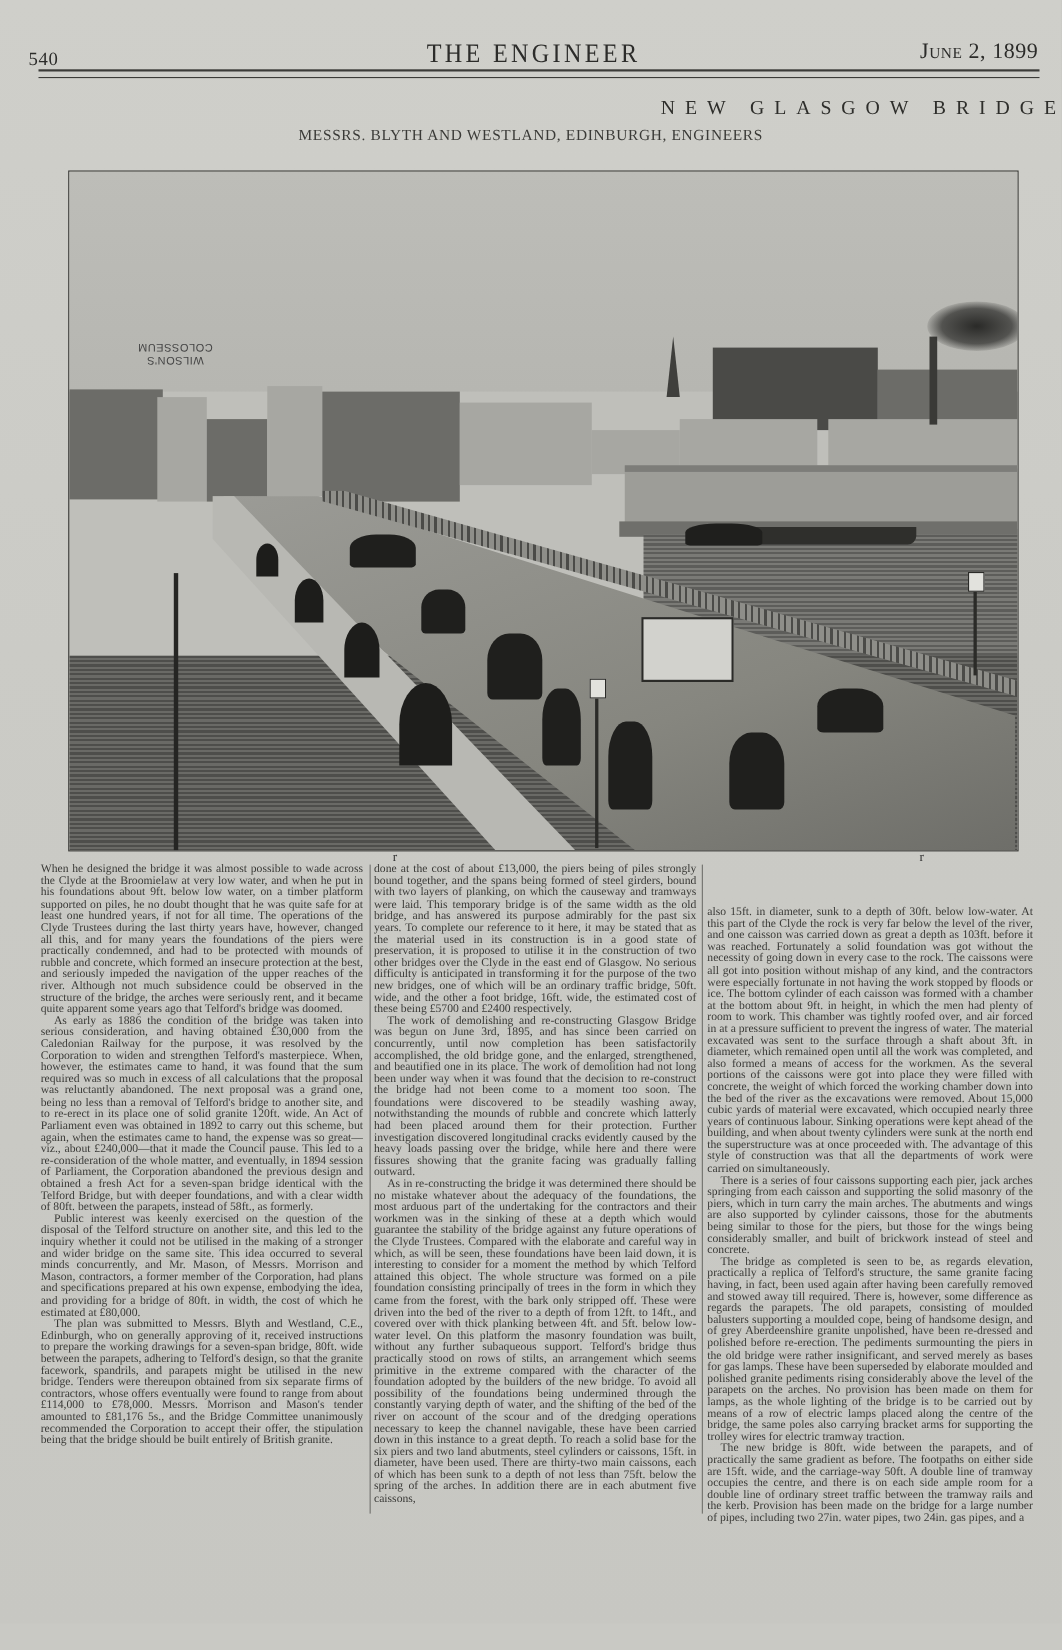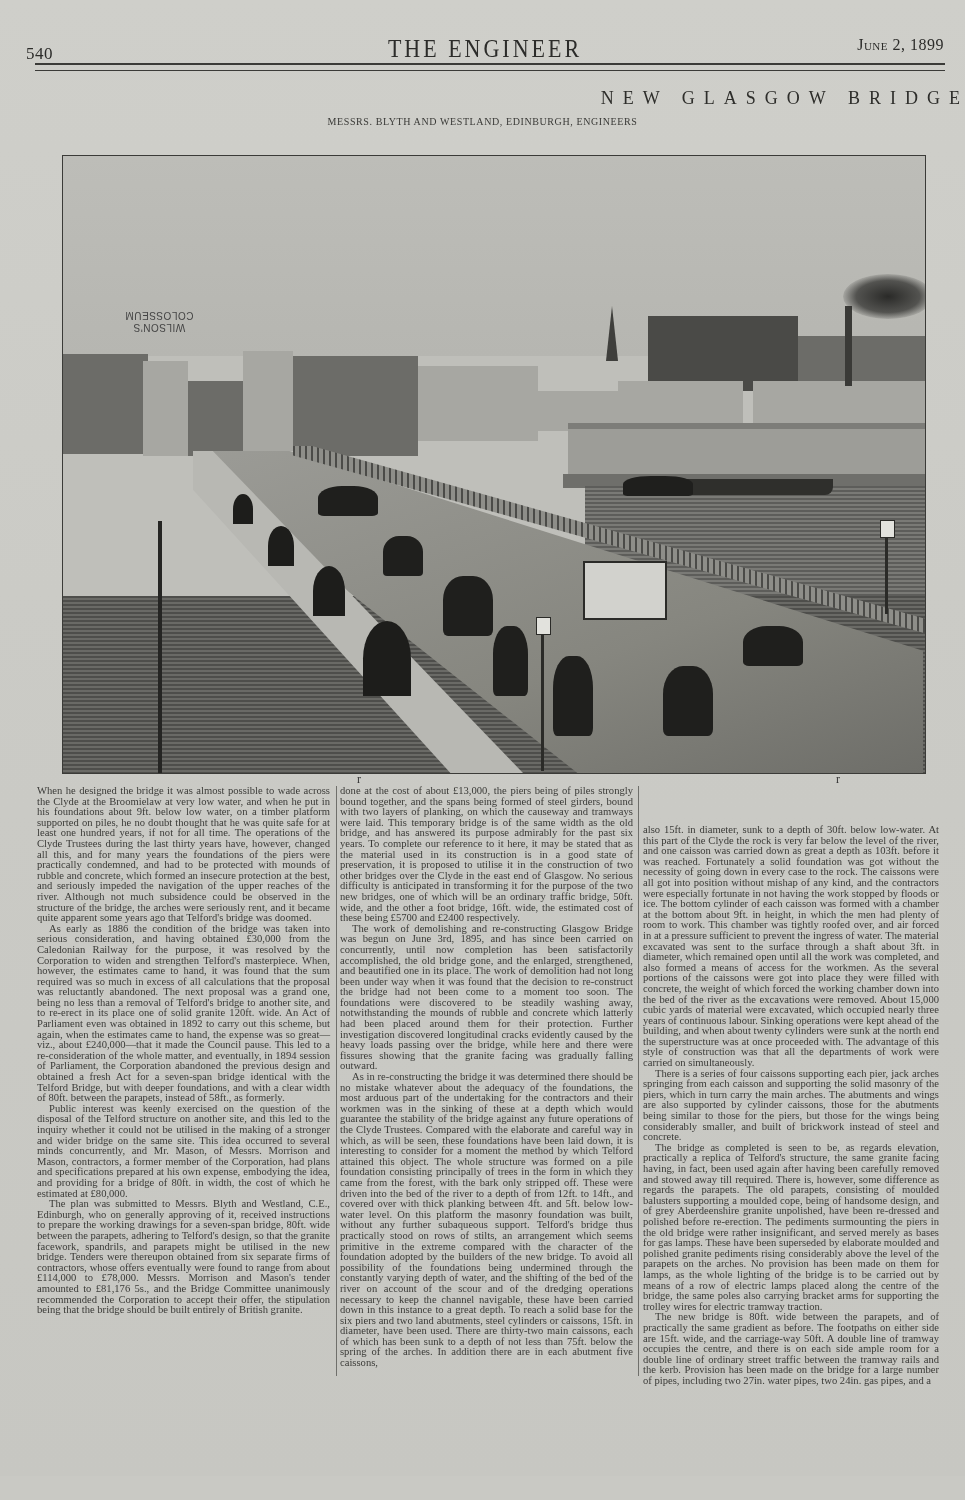--- a/index.html
+++ b/index.html
@@ -15,32 +15,32 @@
       background: linear-gradient(180deg, #cfcfca 0%, #cbcbc6 40%, #c7c7c2 100%);
     }
     .running-head {
       position: absolute; top: 36px; left: 26px; width: 918px; height: 24px;
     }
     .pageno { position: absolute; left: 0; top: 8px; font-size: 17px; letter-spacing: 0.5px; }
     .journal {
       position: absolute; left: 0; right: 0; top: 0; text-align: center;
       font-size: 22px; letter-spacing: 3px; transform: scaleY(1.1);
     }
-    .issue-date { position: absolute; right: 0; top: 0; font-size: 16px; font-variant: small-caps; letter-spacing: 0.5px; text-align: right; }
+    .issue-date { position: absolute; right: 0; top: 0; font-size: 20px; font-variant: small-caps; letter-spacing: 0.5px; text-align: right; }
     .rule-double {
       position: absolute; top: 63px; left: 35px; width: 910px; height: 5px;
       border-top: 2px solid #3b3b38; border-bottom: 1px solid #3b3b38;
     }
     .article-title {
       position: absolute; top: 88px; left: 4px; width: 965px; text-align: right;
       font-size: 18px; letter-spacing: 9px; color: #2e2e2b;
     }
     .article-sub {
       position: absolute; top: 116px; left: 0; width: 965px; text-align: center;
-      font-size: 10px; letter-spacing: 0.6px; color: #3a3a37;
+      font-size: 14px; letter-spacing: 0.6px; color: #3a3a37;
     }
     
     .photo {
       position: absolute; left: 62px; top: 155px; width: 862px; height: 617px;
       border: 1px solid #3b3b38; overflow: hidden;
       background: #bfbfba;
     }
     .sky { position: absolute; left: 0; top: 0; width: 100%; height: 200px;
       background: linear-gradient(180deg, #bdbdb8 0%, #b6b6b1 100%); }
     .sign { position: absolute; left: 62px; top: 153px; font-family: "Liberation Sans", sans-serif;

